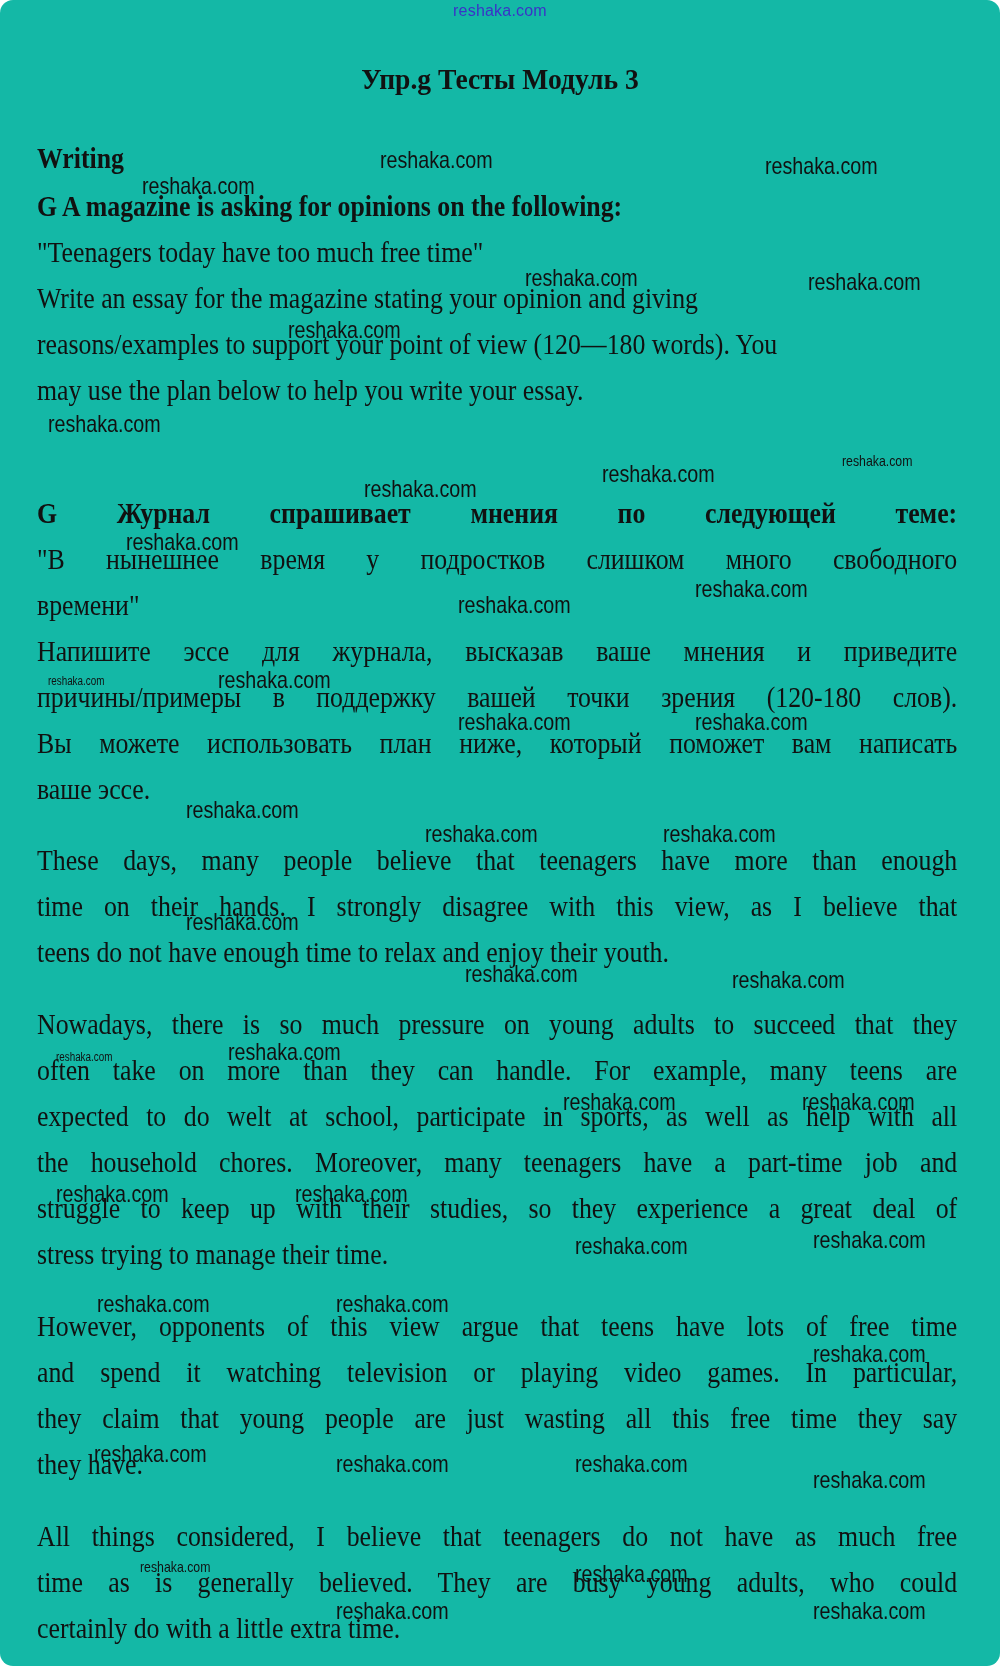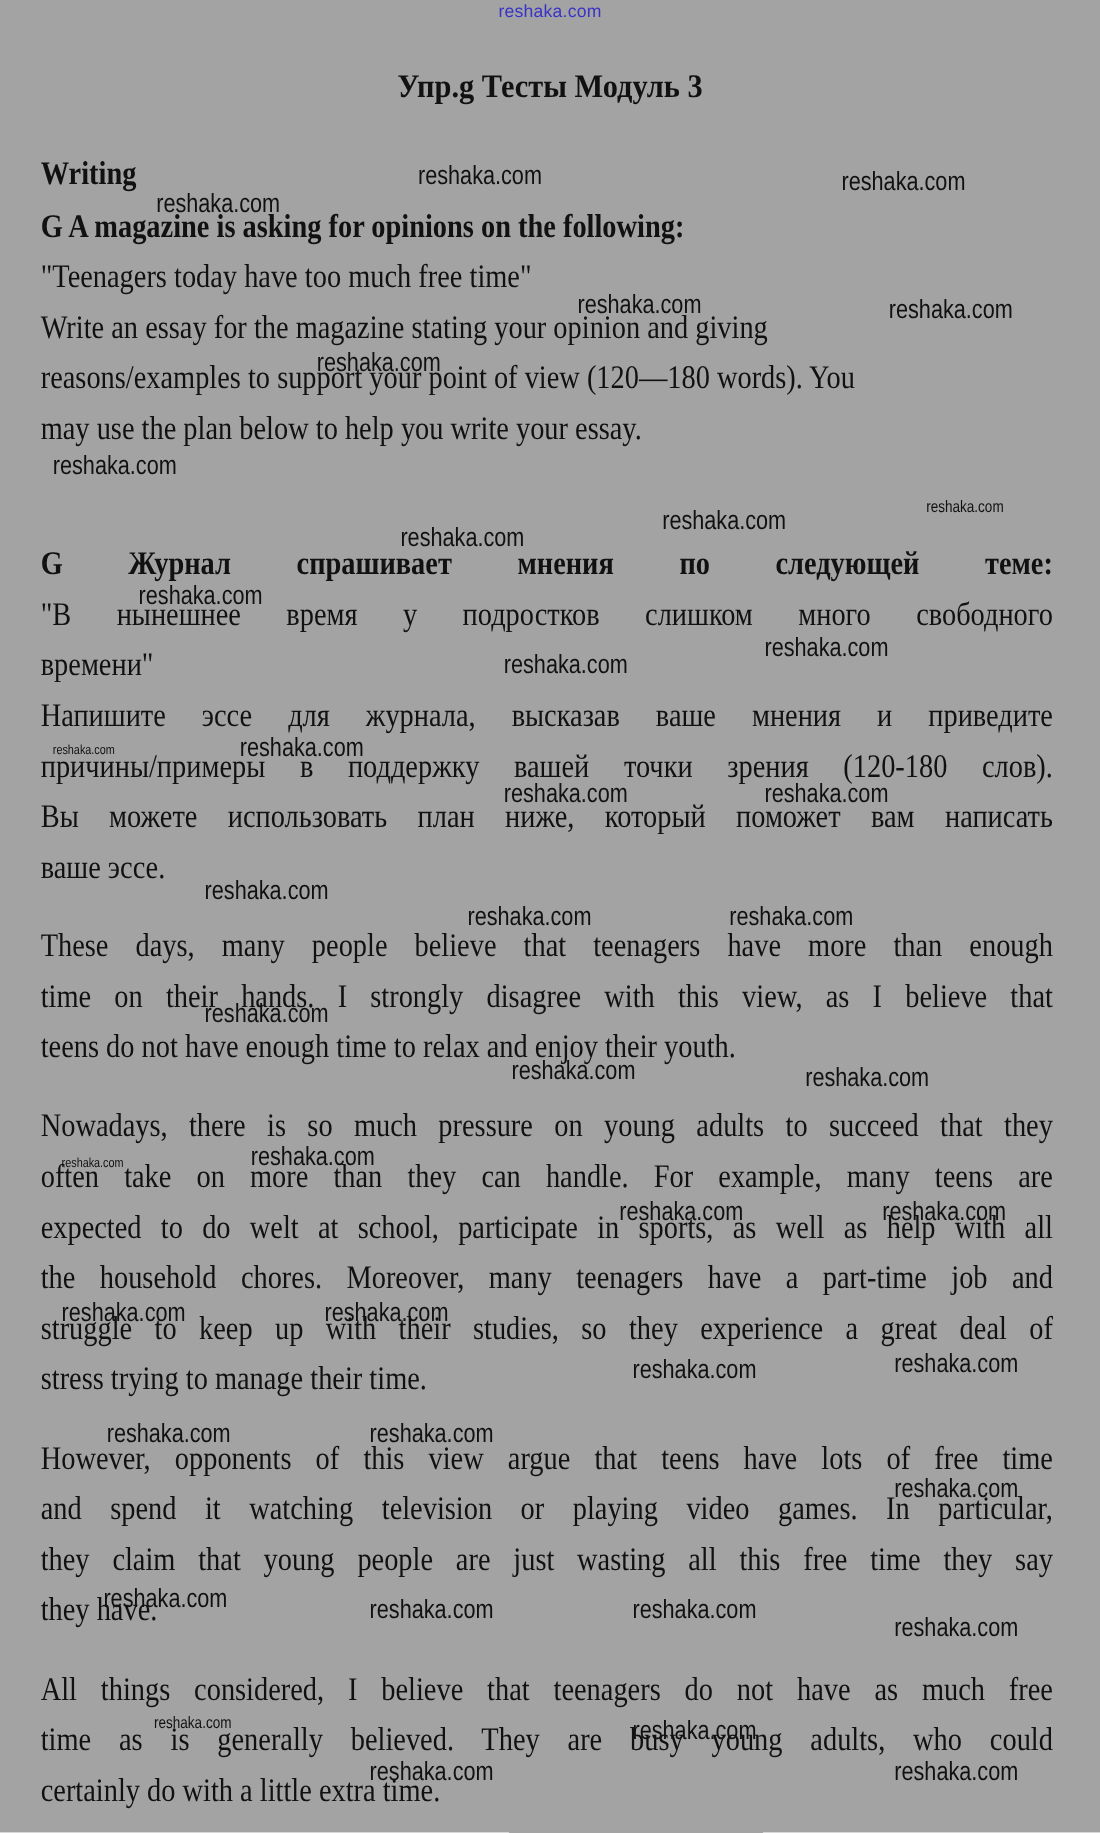--- a/index.html
+++ b/index.html
@@ -1,17 +1,17 @@
 <!DOCTYPE html>
 <html><head>
 <meta charset="utf-8">
 <style>
   html, body { margin: 0; padding: 0; background: #ffffff; }
   body { width: 1000px; height: 1666px; position: relative; overflow: hidden; }
-  .page { position: absolute; left: 0; top: 0; width: 1000px; height: 1666px; background: #a3a3a3; }
+  .page { position: absolute; left: 0; top: 0; width: 1000px; height: 1666px; background: #14b8a6; border-radius: 13px; }
   .serif { font-family: "Liberation Serif", "DejaVu Serif", serif; color: #111; }
   .top-mark {
     position: absolute; left: 0; width: 1000px; top: 2px; text-align: center;
     font-family: "Liberation Sans", sans-serif; font-size: 16px; color: #3a33c8;
     letter-spacing: 0.2px;
   }
   .title {
     position: absolute; left: 0; width: 1000px; top: 62px; text-align: center;
     font-size: 30px; font-weight: bold; transform: scaleX(0.92);
   }

